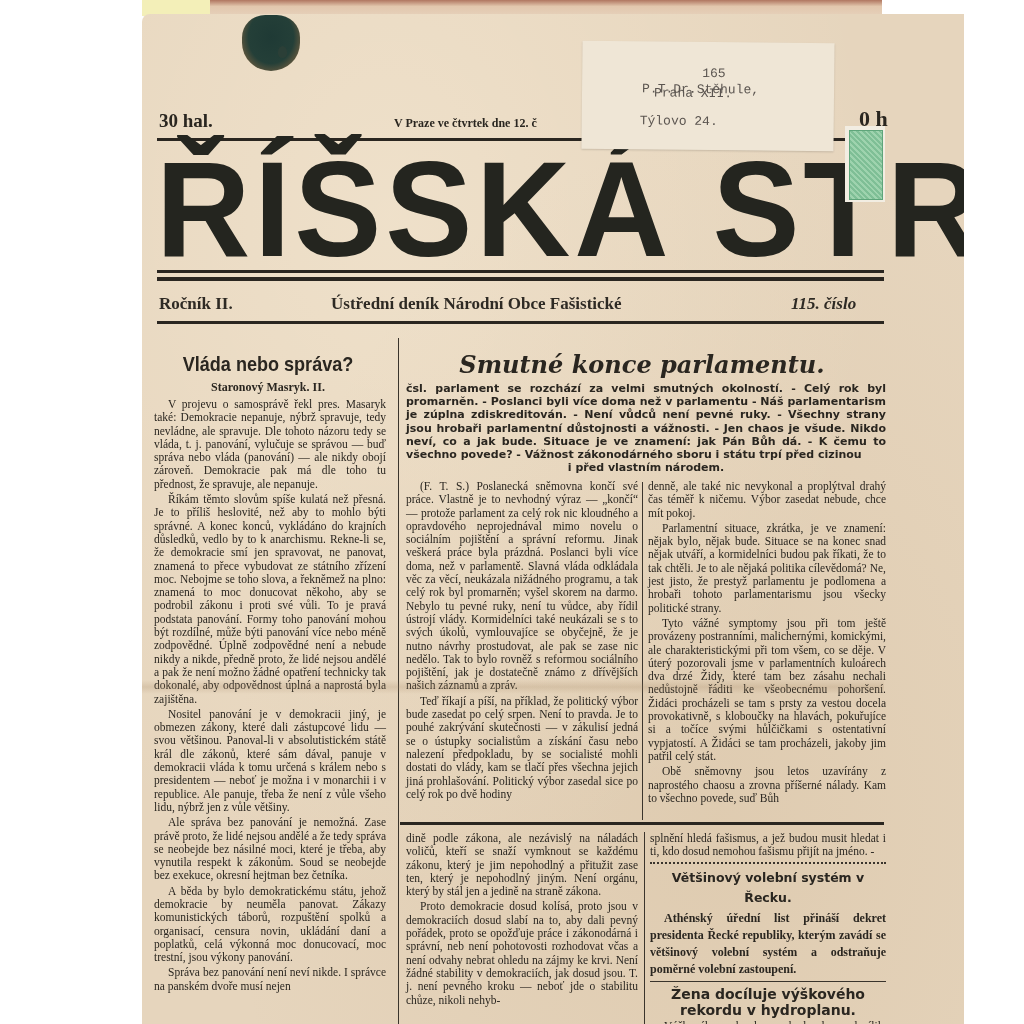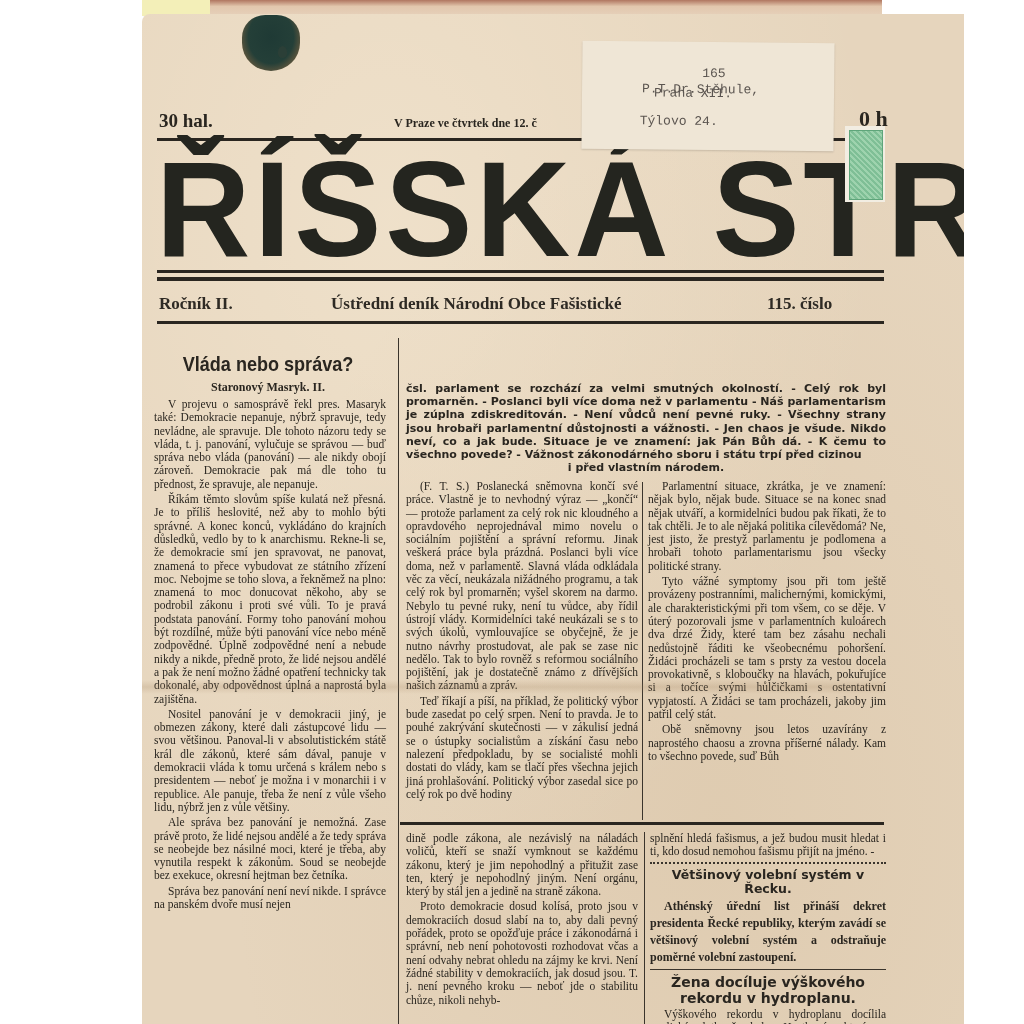--- a/index.html
+++ b/index.html
@@ -90,21 +90,21 @@
     font-family: "DejaVu Serif", serif; font-style: italic; font-weight: bold; font-size: 24px;
   }
   .lead {
     position: absolute; left: 264px; top: 368px; width: 480px;
     font-family: "DejaVu Sans", sans-serif; font-weight: bold; font-size: 11px; line-height: 13.2px;
     text-align: justify; color: #2a2620;
   }
   .lead .last { text-align: center; display: block; }
   .box-head {
     font-family: "DejaVu Sans", sans-serif; font-weight: bold; text-align: center;
-    font-size: 12.5px; line-height: 14px; margin: 4px 0 2px 0;
+    font-size: 12.5px; line-height: 20px; margin: 4px 0 2px 0;
   }
   .box-head.big { font-size: 14px; line-height: 16px; }
   .dotted { border-top: 2px dotted #3a342c; margin: 3px 0; }
   .solid { border-top: 1.5px solid #3a342c; margin: 3px 0; }
   .fold {
     position: absolute; left: 0; top: 666px; width: 742px; height: 14px;
     background: linear-gradient(rgba(160,130,95,0.0), rgba(160,130,95,0.22), rgba(160,130,95,0.0));
     pointer-events: none;
   }
 </style>
@@ -133,46 +133,49 @@
   <div class="dateline">V Praze ve čtvrtek dne 12. č</div>
   <div class="issue-price-right">0 h</div>
 
   <div class="rule" style="top:124px;height:3px;"></div>
   <div class="masthead">ŘÍŠSKÁ STRÁŽ</div>
   <div class="rule" style="top:256px;height:3px;"></div>
   <div class="rule" style="top:263px;height:4px;"></div>
 
   <div class="subhead" style="left:17px;">Ročník II.</div>
   <div class="subhead" style="left:189px;">Ústřední deník Národní Obce Fašistické</div>
-  <div class="subhead" style="left:625px;">115. číslo</div>
+  <div class="subhead" style="left:649px;font-style:italic;">115. číslo</div>
   <div class="rule" style="top:307px;height:3px;"></div>
 
   <div class="h-left">Vláda nebo správa?</div>
   <div class="h-left-sub">Staronový Masryk. II.</div>
   <div class="col" style="left:12px;top:384px;width:232px;">
     <p>V projevu o samosprávě řekl pres. Masaryk také: Demokracie nepanuje, nýbrž spravuje, tedy nevládne, ale spravuje. Dle tohoto názoru tedy se vláda, t. j. panování, vylučuje se správou — buď správa nebo vláda (panování) — ale nikdy obojí zároveň. Demokracie pak má dle toho tu přednost, že spravuje, ale nepanuje.</p>
     <p>Říkám těmto slovům spíše kulatá než přesná. Je to příliš heslovité, než aby to mohlo býti správné. A konec konců, vykládáno do krajních důsledků, vedlo by to k anarchismu. Rekne-li se, že demokracie smí jen spravovat, ne panovat, znamená to přece vybudovat ze státního zřízení moc. Nebojme se toho slova, a řekněmež na plno: znamená to moc donucovat někoho, aby se podrobil zákonu i proti své vůli. To je pravá podstata panování. Formy toho panování mohou být rozdílné, může býti panování více nebo méně zodpovědné. Úplně zodpovědné není a nebude nikdy a nikde, předně proto, že lidé nejsou andělé a pak že není možno žádné opatření technicky tak dokonalé, aby odpovědnost úplná a naprostá byla zajištěna.</p>
     <p>Nositel panování je v demokracii jiný, je obmezen zákony, které dali zástupcové lidu — svou většinou. Panoval-li v absolutistickém státě král dle zákonů, které sám dával, panuje v demokracii vláda k tomu určená s králem nebo s presidentem — neboť je možna i v monarchii i v republice. Ale panuje, třeba že není z vůle všeho lidu, nýbrž jen z vůle většiny.</p>
     <p>Ale správa bez panování je nemožná. Zase právě proto, že lidé nejsou andělé a že tedy správa se neobejde bez násilné moci, které je třeba, aby vynutila respekt k zákonům. Soud se neobejde bez exekuce, okresní hejtman bez četníka.</p>
+    <p>A běda by bylo demokratickému státu, jehož demokracie by neuměla panovat. Zákazy komunistických táborů, rozpuštění spolků a organisací, censura novin, ukládání daní a poplatků, celá výkonná moc donucovací, moc trestní, jsou výkony panování.</p>
     <p>Správa bez panování není neví nikde. I správce na panském dvoře musí nejen</p>
   </div>
 
   <div class="v-rule" style="left:256px;top:324px;height:690px;"></div>
 
+  <div class="h-main">Smutné konce parlamentu.</div>
   <div class="lead">
     <span>čsl. parlament se rozchází za velmi smutných okolností. - Celý rok byl promarněn. - Poslanci byli více doma než v parlamentu - Náš parlamentarism je zúplna zdiskreditován. - Není vůdců není pevné ruky. - Všechny strany jsou hrobaři parlamentní důstojnosti a vážnosti. - Jen chaos je všude. Nikdo neví, co a jak bude. Situace je ve znamení: jak Pán Bůh dá. - K čemu to všechno povede? - Vážnost zákonodárného sboru i státu trpí před cizinou</span>
     <span class="last">i před vlastním národem.</span>
   </div>
 
   <div class="col" style="left:264px;top:466px;width:232px;">
     <p>(F. T. S.) Poslanecká sněmovna končí své práce. Vlastně je to nevhodný výraz — „končí“ — protože parlament za celý rok nic kloudného a opravdového neprojednával mimo novelu o sociálním pojištění a správní reformu. Jinak veškerá práce byla prázdná. Poslanci byli více doma, než v parlamentě. Slavná vláda odkládala věc za věcí, neukázala nižádného programu, a tak celý rok byl promarněn; vyšel skorem na darmo. Nebylo tu pevné ruky, není tu vůdce, aby řídil ústrojí vlády. Kormidelníci také neukázali se s to svých úkolů, vymlouvajíce se obyčejně, že je nutno návrhy prostudovat, ale pak se zase nic nedělo. Tak to bylo rovněž s reformou sociálního pojištění, jak je dostatečně známo z dřívějších našich záznamů a zpráv.</p>
     <p>Teď říkají a píší, na příklad, že politický výbor bude zasedat po celý srpen. Není to pravda. Je to pouhé zakrývání skutečnosti — v zákulisí jedná se o ústupky socialistům a získání času nebo nalezení předpokladu, by se socialisté mohli dostati do vlády, kam se tlačí přes všechna jejich jiná prohlašování. Politický výbor zasedal sice po celý rok po dvě hodiny</p>
   </div>
   <div class="v-rule" style="left:500px;top:468px;height:338px;"></div>
   <div class="col" style="left:506px;top:466px;width:238px;">
+    <p style="text-indent:0">denně, ale také nic nevykonal a proplýtval drahý čas téměř k ničemu. Výbor zasedat nebude, chce mít pokoj.</p>
     <p>Parlamentní situace, zkrátka, je ve znamení: nějak bylo, nějak bude. Situace se na konec snad nějak utváří, a kormidelníci budou pak říkati, že to tak chtěli. Je to ale nějaká politika cílevědomá? Ne, jest jisto, že prestyž parlamentu je podlomena a hrobaři tohoto parlamentarismu jsou všecky politické strany.</p>
     <p>Tyto vážné symptomy jsou při tom ještě provázeny postranními, malichernými, komickými, ale charakteristickými při tom všem, co se děje. V úterý pozorovali jsme v parlamentních kuloárech dva drzé Židy, které tam bez zásahu nechali nedůstojně řáditi ke všeobecnému pohoršení. Židáci procházeli se tam s prsty za vestou docela provokativně, s kloboučky na hlavách, pokuřujíce si a točíce svými hůlčičkami s ostentativní vypjatostí. A Židáci se tam procházeli, jakoby jim patřil celý stát.</p>
     <p>Obě sněmovny jsou letos uzavírány z naprostého chaosu a zrovna příšerné nálady. Kam to všechno povede, suď Bůh</p>
   </div>
 
   <div class="rule" style="left:258px;width:484px;top:808px;height:3px;"></div>
 
   <div class="col" style="left:264px;top:818px;width:232px;">
     <p style="text-indent:0">dině podle zákona, ale nezávislý na náladách voličů, kteří se snaží vymknout se každému zákonu, který je jim nepohodlný a přitužit zase ten, který je nepohodlný jiným. Není orgánu, který by stál jen a jedině na straně zákona.</p>
     <p>Proto demokracie dosud kolísá, proto jsou v demokraciích dosud slabí na to, aby dali pevný pořádek, proto se opožďuje práce i zákonodárná i správní, neb není pohotovosti rozhodovat včas a není odvahy nebrat ohledu na zájmy ke krvi. Není žádné stability v demokraciích, jak dosud jsou. T. j. není pevného kroku — neboť jde o stabilitu chůze, nikoli nehyb-</p>

